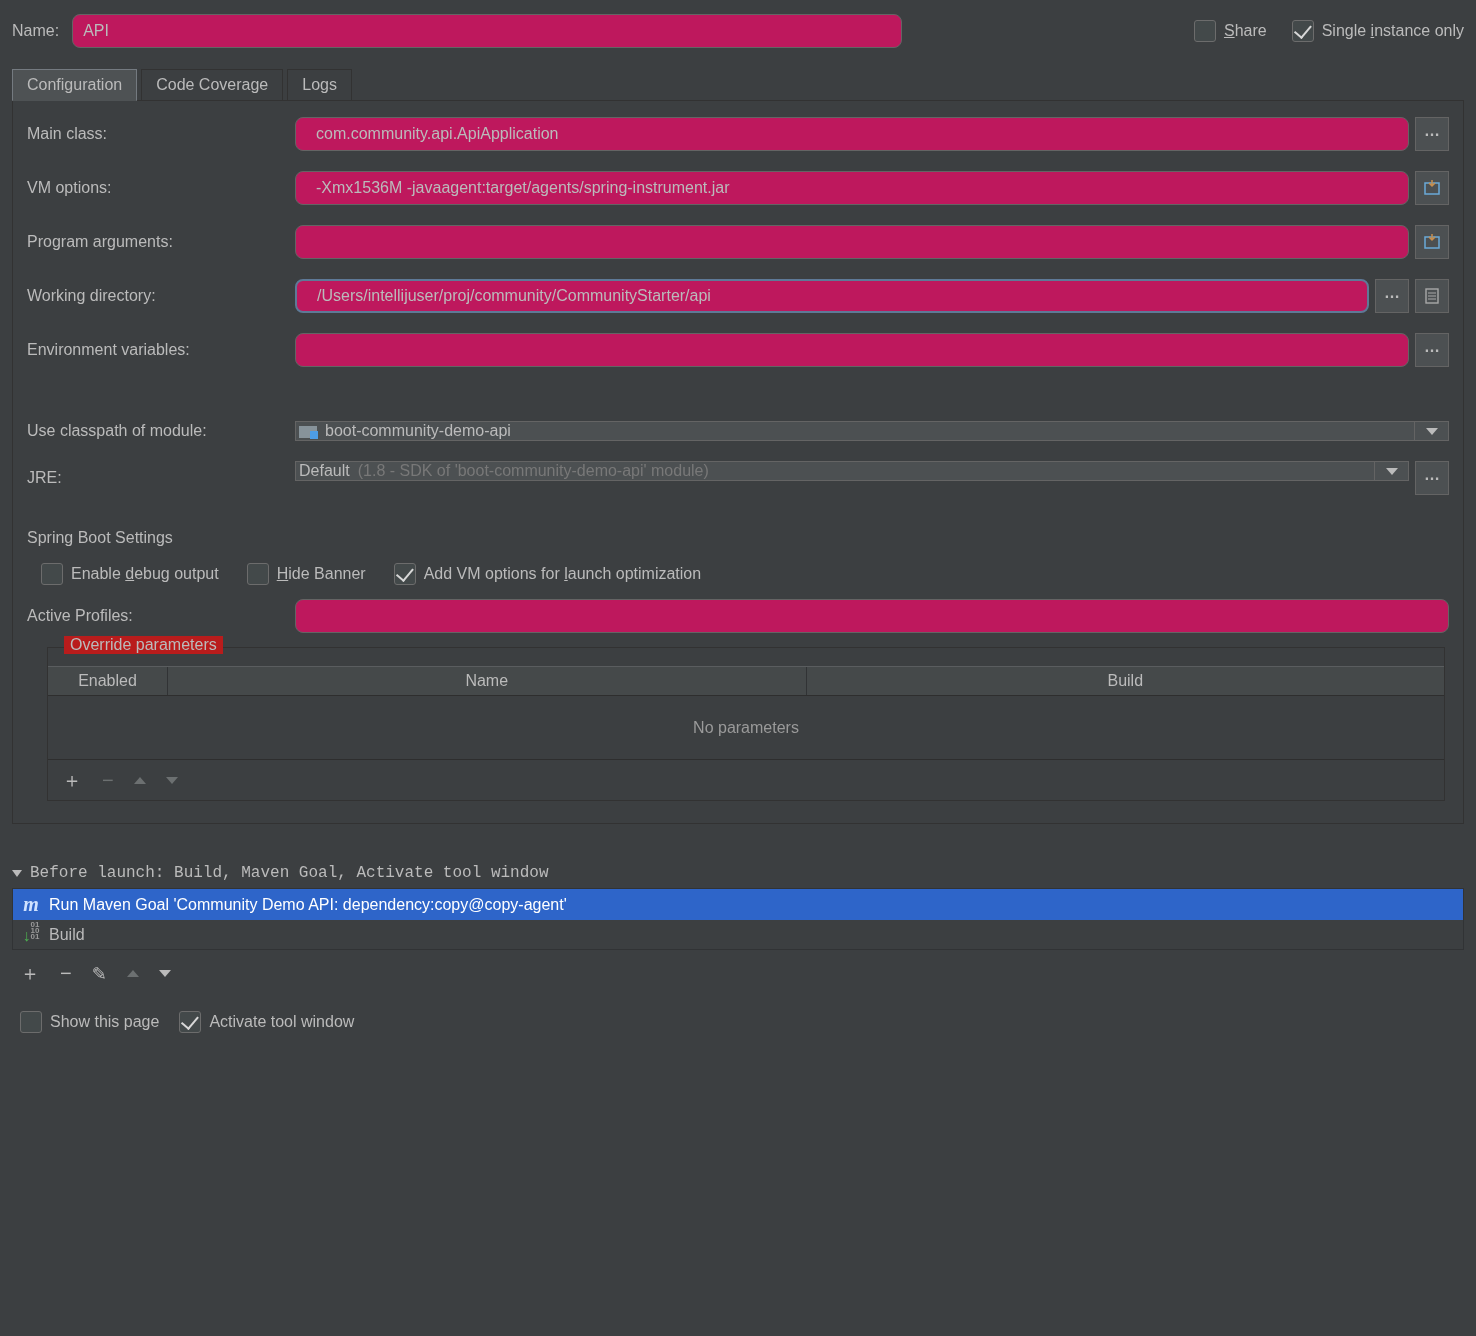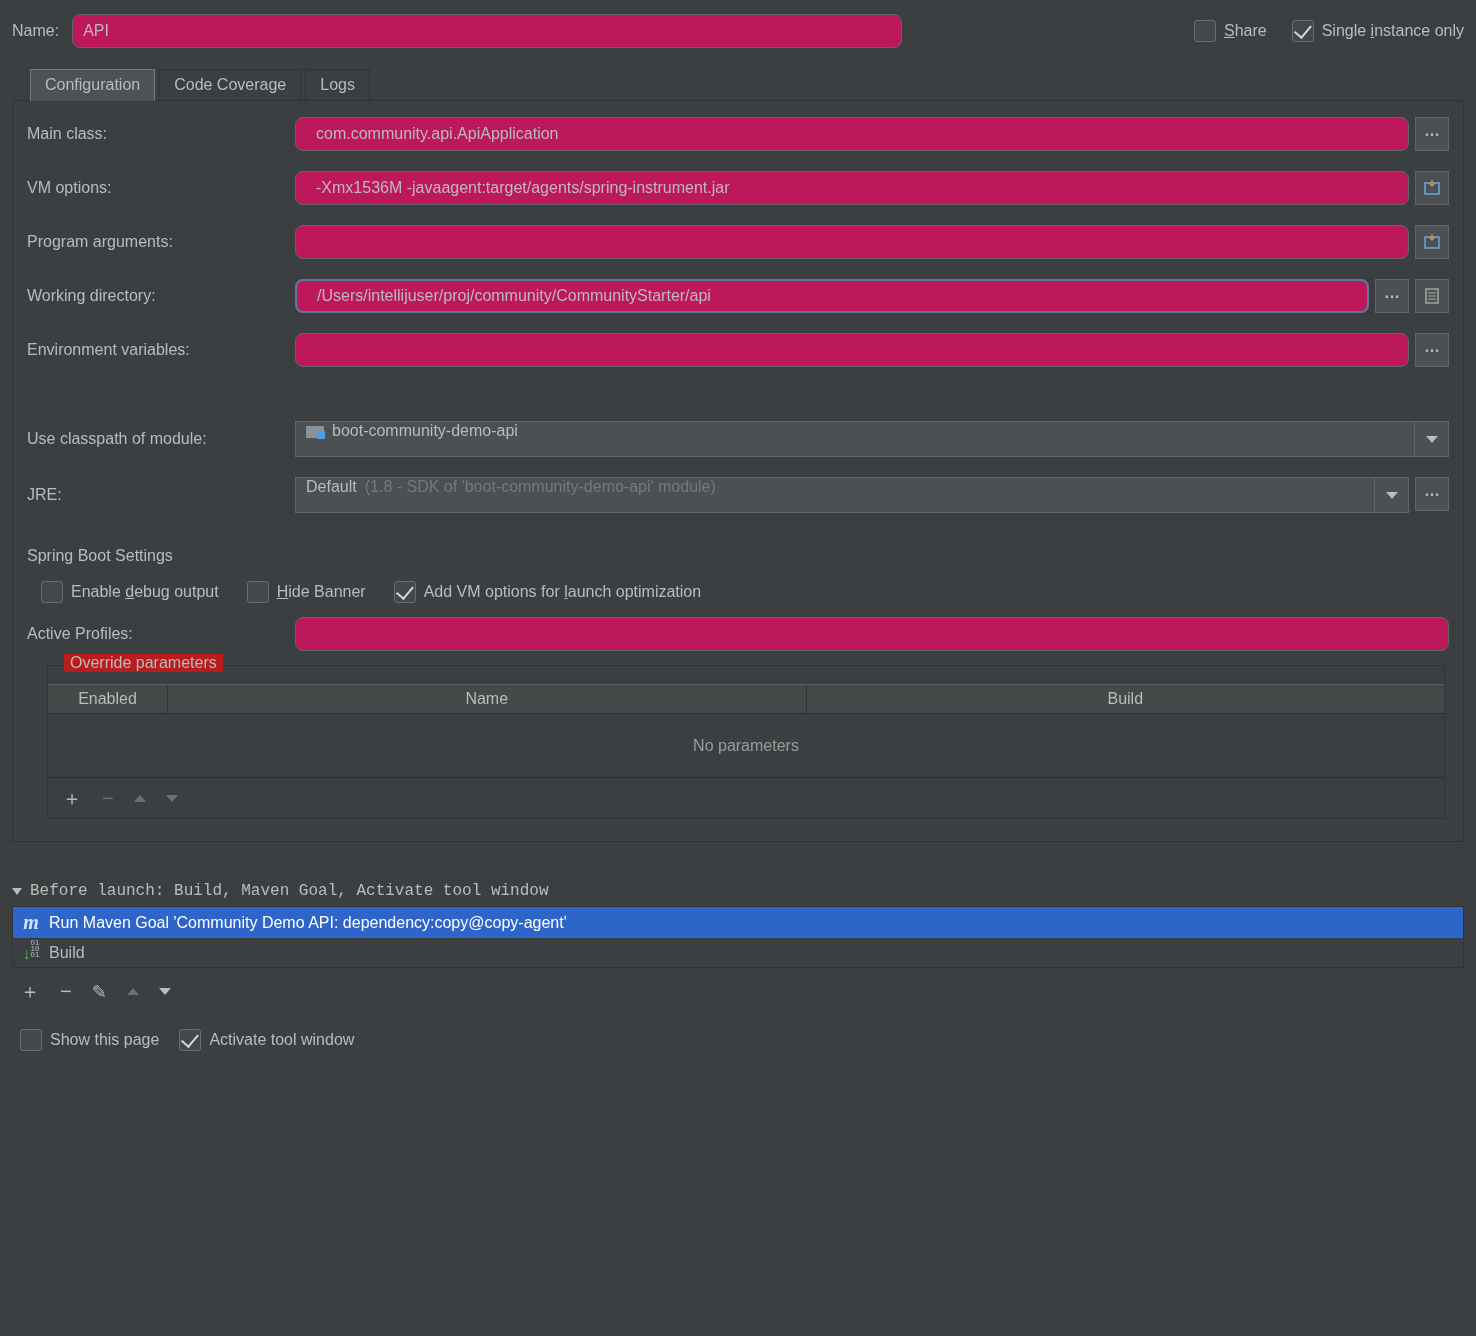--- a/index.html
+++ b/index.html
@@ -40,21 +40,21 @@
     content: '';
     width: 14px; height: 8px;
     border-left: 2.5px solid #d8d8d8;
     border-bottom: 2.5px solid #d8d8d8;
     transform: rotate(-50deg) translate(1px,-1px);
   }
   .check-label { display: flex; align-items: center; gap: 8px; cursor: pointer; }
   .u { text-decoration: underline; }
 
   
-  .tabs { display: flex; gap: 0; margin-left: 18px; }
+  .tabs { display: flex; gap: 0; }
   .tab {
     padding: 6px 14px;
     background: #3c3f41;
     border: 1px solid #323232;
     color: #bbbbbb;
     cursor: pointer;
     position: relative;
     top: 1px;
   }
   .tab.active {
@@ -85,25 +85,25 @@
     background: #4c5052;
     display: inline-flex; align-items: center; justify-content: center;
     cursor: pointer;
     color: #bbbbbb;
     flex-shrink:0;
   }
   .dots::before { content:'…'; color:#bbbbbb; font-weight:bold; line-height:0; position:relative; top:-3px;}
   .expand-icon svg, .list-icon svg { width:18px; height:18px; }
 
   .select {
-    display: flex; align-items: flex-start;
+    display: flex; align-items: center;
     background: #4c5052;
     border: 1px solid #646464;
-    height: 36px;
-    padding: 0 0 0 10px;
+    height: 20px;
+    padding: 0 0 0 3px;
     cursor: pointer;
   }
   .select .sel-content { flex:1; display:flex; align-items:center; gap:8px; }
   .select .caret {
     width: 34px; height: 100%;
     border-left: 1px solid #646464;
     display:flex; align-items:center; justify-content:center;
   }
   .caret-down {
     width:0;height:0;border-left:6px solid transparent;border-right:6px solid transparent;border-top:7px solid #bbbbbb;

